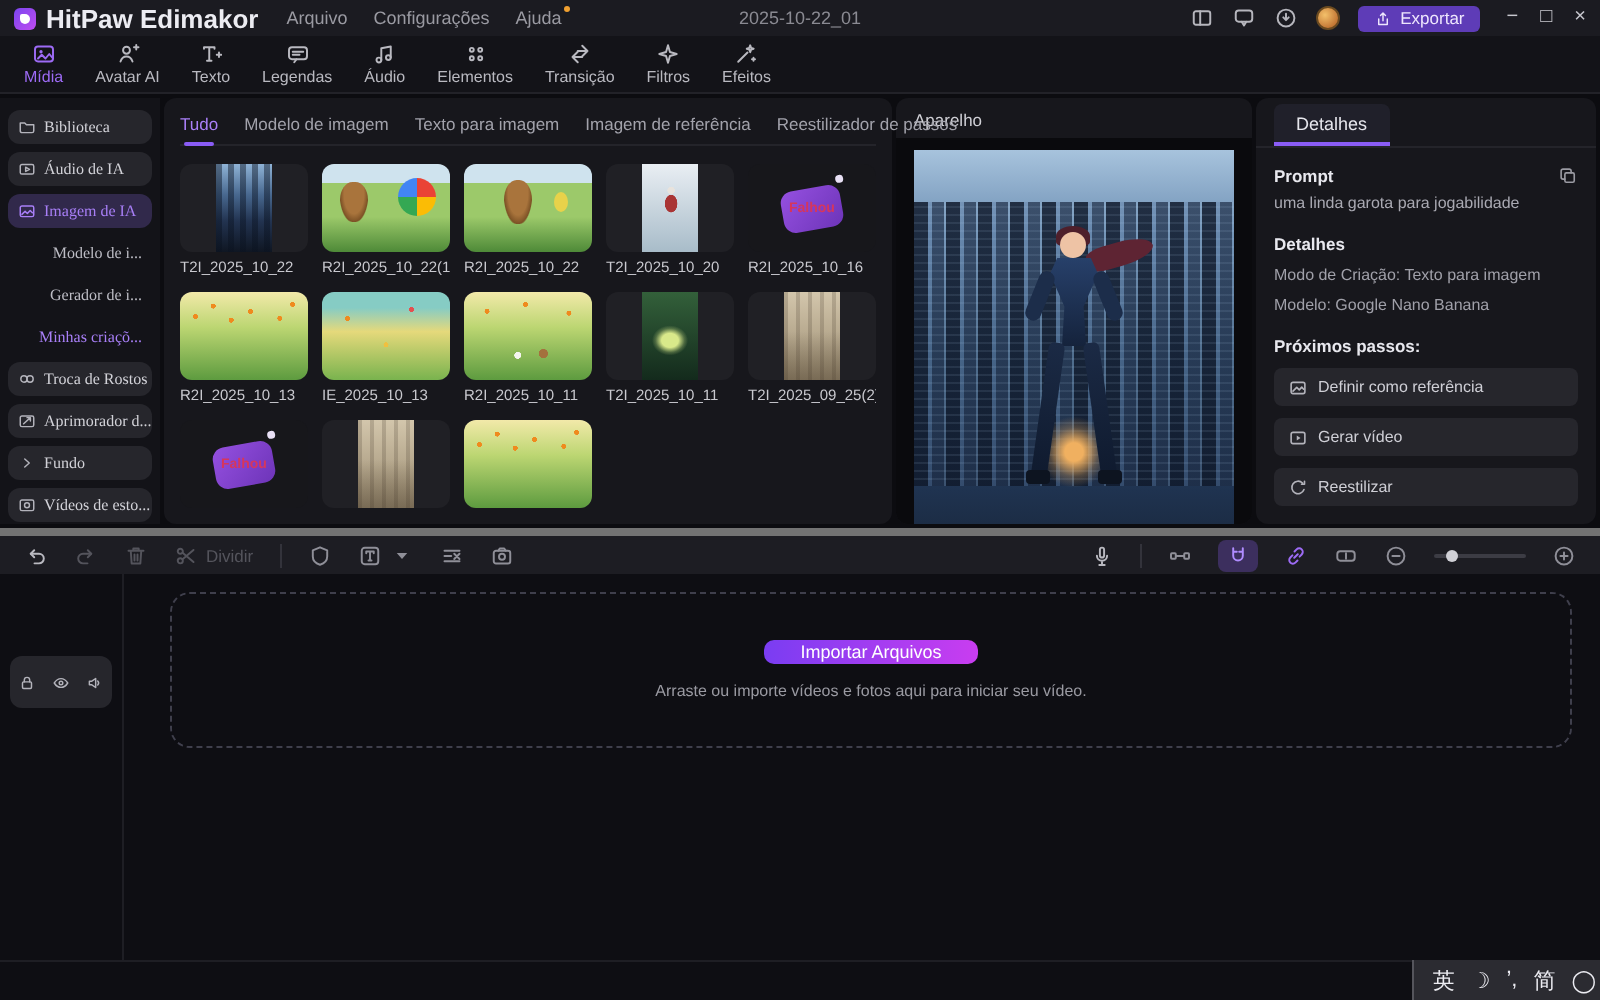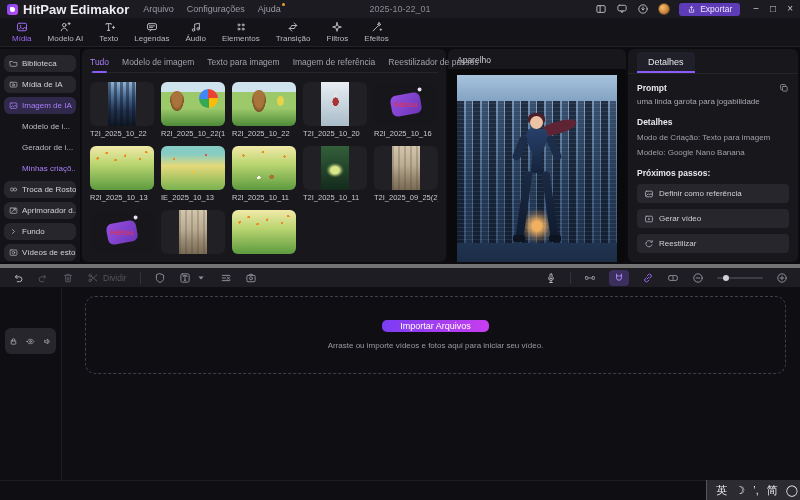--- a/index.html
+++ b/index.html
@@ -29,27 +29,27 @@
 
   
   .ribbon{height:29px;flex:0 0 29px;background:#131318;border-bottom:1px solid #222228;display:flex;align-items:center;padding:0 4px;}
   .rtab{display:flex;flex-direction:column;align-items:center;justify-content:center;padding:1px 8px;gap:1px;}
   .rtab .ic{width:12px;height:12px;color:#b9b9c0;}
   .rtab .rlabel{font-size:8px;color:#b9b9c0;white-space:nowrap;}
   .rtab.active .ic,.rtab.active .rlabel{color:#9d6bf5;}
 
   
   .content{flex:1;display:flex;min-height:0;padding:2px 2px 2px 0;gap:2px;}
-  .sidebar{width:80px;flex:0 0 80px;background:#131318;padding:6px 4px;display:flex;flex-direction:column;gap:4px;overflow:hidden;}
+  .sidebar{width:80px;flex:0 0 80px;background:#131318;padding:6px 4px;display:flex;flex-direction:column;gap:4px;overflow:hidden;font-family:Liberation Serif, serif;}
   .sitem{height:17px;flex:0 0 17px;background:#26262c;border-radius:6px;display:flex;align-items:center;gap:4px;padding:0 5px;
          font-size:8px;color:#d2d2d8;white-space:nowrap;overflow:hidden;}
   .sitem .ic{width:9px;height:9px;flex:0 0 9px;color:#b3b3bb;}
   .sitem.active{background:#31294b;color:#a87ff7;}
   .sitem.active .ic{color:#a87ff7;}
-  .sitem.sub{background:transparent;padding-left:18px;color:#bdbdc5;}
+  .sitem.sub{background:transparent;padding-left:18px;color:#bdbdc5;justify-content:flex-end;}
   .sitem.sub.active{color:#a87ff7;background:transparent;}
 
   .media{flex:1;background:#17171c;border-radius:6px;padding:6px 8px;display:flex;flex-direction:column;min-width:0;}
   .mtabs{display:flex;gap:13px;font-size:8.5px;color:#a2a2ab;border-bottom:1px solid #24242a;padding:2px 0 5px;}
   .mtab{white-space:nowrap;position:relative;}
   .mtab.active{color:#a97ff7;}
   .mtab.active::after{content:"";position:absolute;left:2px;right:2px;bottom:-6px;height:2px;background:#8a5cf5;border-radius:1px;}
   .mgrid{margin-top:9px;display:grid;grid-template-columns:repeat(5,64px);gap:8px 7px;overflow:hidden;}
   .cell{width:64px;}
   .timg{height:44px;border-radius:6px;background:#202025;overflow:hidden;position:relative;display:flex;justify-content:center;}
@@ -234,21 +234,21 @@
         <span class="rlabel">Mídia</span>
       </div>
       <div class="rtab">
         <span class="ic">
           <svg viewBox="0 0 16 16" fill="none" stroke="currentColor" stroke-width="1.3" stroke-linecap="round" stroke-linejoin="round">
             <circle cx="7" cy="5.5" r="2.3"></circle>
             <path d="M3 13c.7-2.3 2.2-3.4 4-3.4s3.3 1.1 4 3.4"></path>
             <path d="M12 3.5h3M13.5 2v3"></path>
           </svg>
         </span>
-        <span class="rlabel">Modelo AI</span>
+        <span class="rlabel">Avatar AI</span>
       </div>
       <div class="rtab">
         <span class="ic">
           <svg viewBox="0 0 16 16" fill="none" stroke="currentColor" stroke-width="1.3" stroke-linecap="round" stroke-linejoin="round">
             <path d="M4 4.5V3.5h7v1M7.5 3.5v9M6 12.5h3"></path>
             <path d="M12.5 8.5h3M14 7v3"></path>
           </svg>
         </span>
         <span class="rlabel">Texto</span>
       </div>
@@ -322,21 +322,21 @@
           </span>
           <span>Biblioteca</span>
         </div>
         <div class="sitem">
           <span class="ic">
             <svg viewBox="0 0 16 16" fill="none" stroke="currentColor" stroke-width="1.3" stroke-linecap="round" stroke-linejoin="round">
               <rect x="2" y="4" width="12" height="8.5" rx="1.5"></rect>
               <path d="M6.8 10.2V6.4l3.4 1.9z"></path>
             </svg>
           </span>
-          <span>Mídia de IA</span>
+          <span>Áudio de IA</span>
         </div>
         <div class="sitem active">
           <span class="ic">
             <svg viewBox="0 0 16 16" fill="none" stroke="currentColor" stroke-width="1.3" stroke-linecap="round" stroke-linejoin="round">
               <rect x="2" y="3.5" width="12" height="9.5" rx="1.5"></rect>
               <path d="M3.5 11l2.8-2.8 2 2 2.5-2.7 2 2"></path>
             </svg>
           </span>
           <span>Imagem de IA</span>
         </div>

